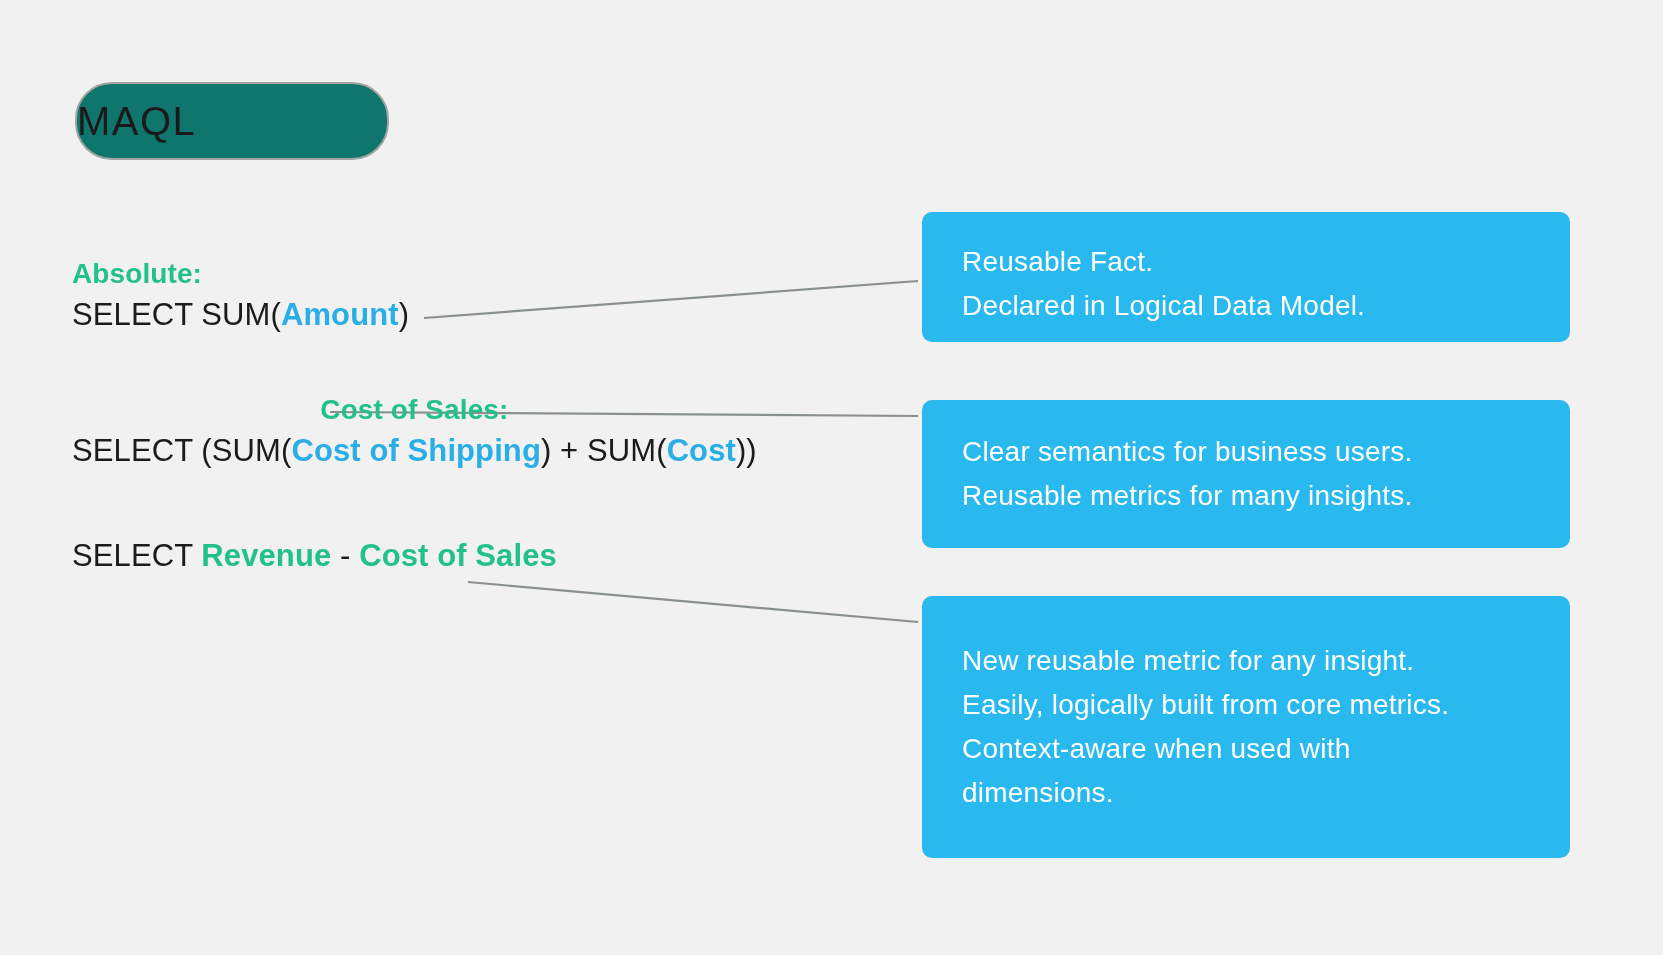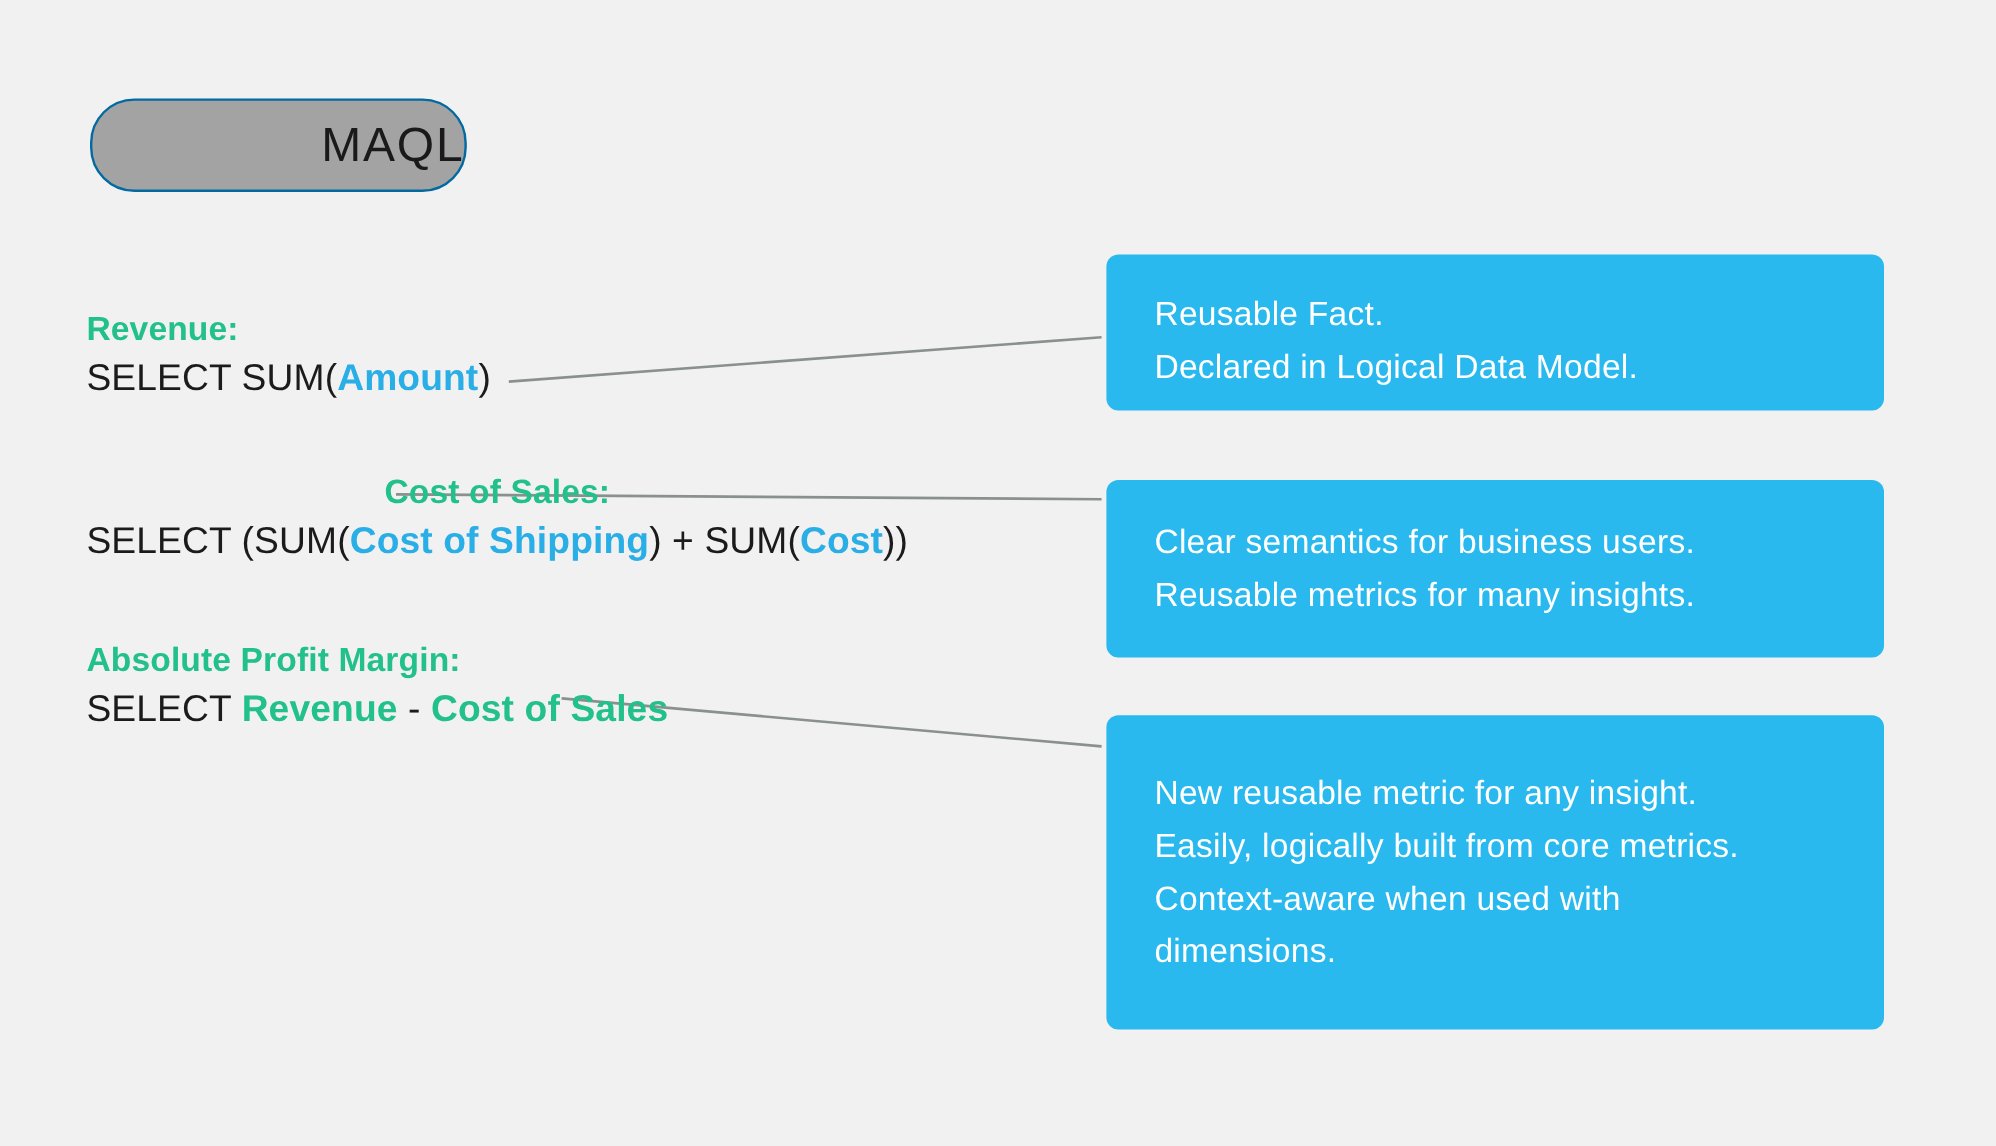--- a/index.html
+++ b/index.html
@@ -21,26 +21,26 @@
     height: 955px;
   }
 
   
   .maql-pill {
     position: absolute;
     left: 75px;
     top: 82px;
     width: 310px;
     height: 74px;
-    border: 2px solid #0369a1;
+    border: 2px solid #a3a3a3;
     border-radius: 37px;
-    background: #a3a3a3;
+    background: #0f766e;
     display: flex;
     align-items: center;
-    justify-content: flex-end;
+    justify-content: flex-start;
   }
   .maql-pill-label {
     font-size: 40px;
     font-weight: 400;
     color: #1a1a1a;
     letter-spacing: 1.5px;
     line-height: 1;
   }
 
   
@@ -139,35 +139,34 @@
     <span class="maql-pill-label">MAQL</span>
   </div>
 
   <svg id="connectors" viewBox="0 0 1663 955" width="1663" height="955">
     <line x1="424" y1="318" x2="918" y2="281" stroke="#8a8f8f" stroke-width="2.2"></line>
     <line x1="330" y1="412" x2="918" y2="416" stroke="#8a8f8f" stroke-width="2.2"></line>
     <line x1="468" y1="582" x2="918" y2="622" stroke="#8a8f8f" stroke-width="2.2"></line>
   </svg>
 
   <div class="code-group g1">
-    <div class="code-title">Revenue:</div>
+    <div class="code-title">Absolute:</div>
     <div class="code-line">
       <span class="tok-plain">SELECT SUM(</span><span class="tok-blue">Amount</span><span class="tok-plain">)</span>
     </div>
   </div>
 
   <div class="code-group g2">
     <div class="code-title">Cost of Sales:</div>
     <div class="code-line">
       <span class="tok-plain">SELECT (SUM(</span><span class="tok-blue">Cost of Shipping</span><span class="tok-plain">) + SUM(</span><span class="tok-blue">Cost</span><span class="tok-plain">))</span>
     </div>
   </div>
 
   <div class="code-group g3">
-    <div class="code-title">Absolute Profit Margin:</div>
     <div class="code-line">
       <span class="tok-plain">SELECT </span><span class="tok-green">Revenue</span><span class="tok-plain"> - </span><span class="tok-green">Cost of Sales</span>
     </div>
   </div>
 
   <div class="callout c1">
     <div class="callout-line">Reusable Fact.</div>
     <div class="callout-line">Declared in Logical Data Model.</div>
   </div>
 

